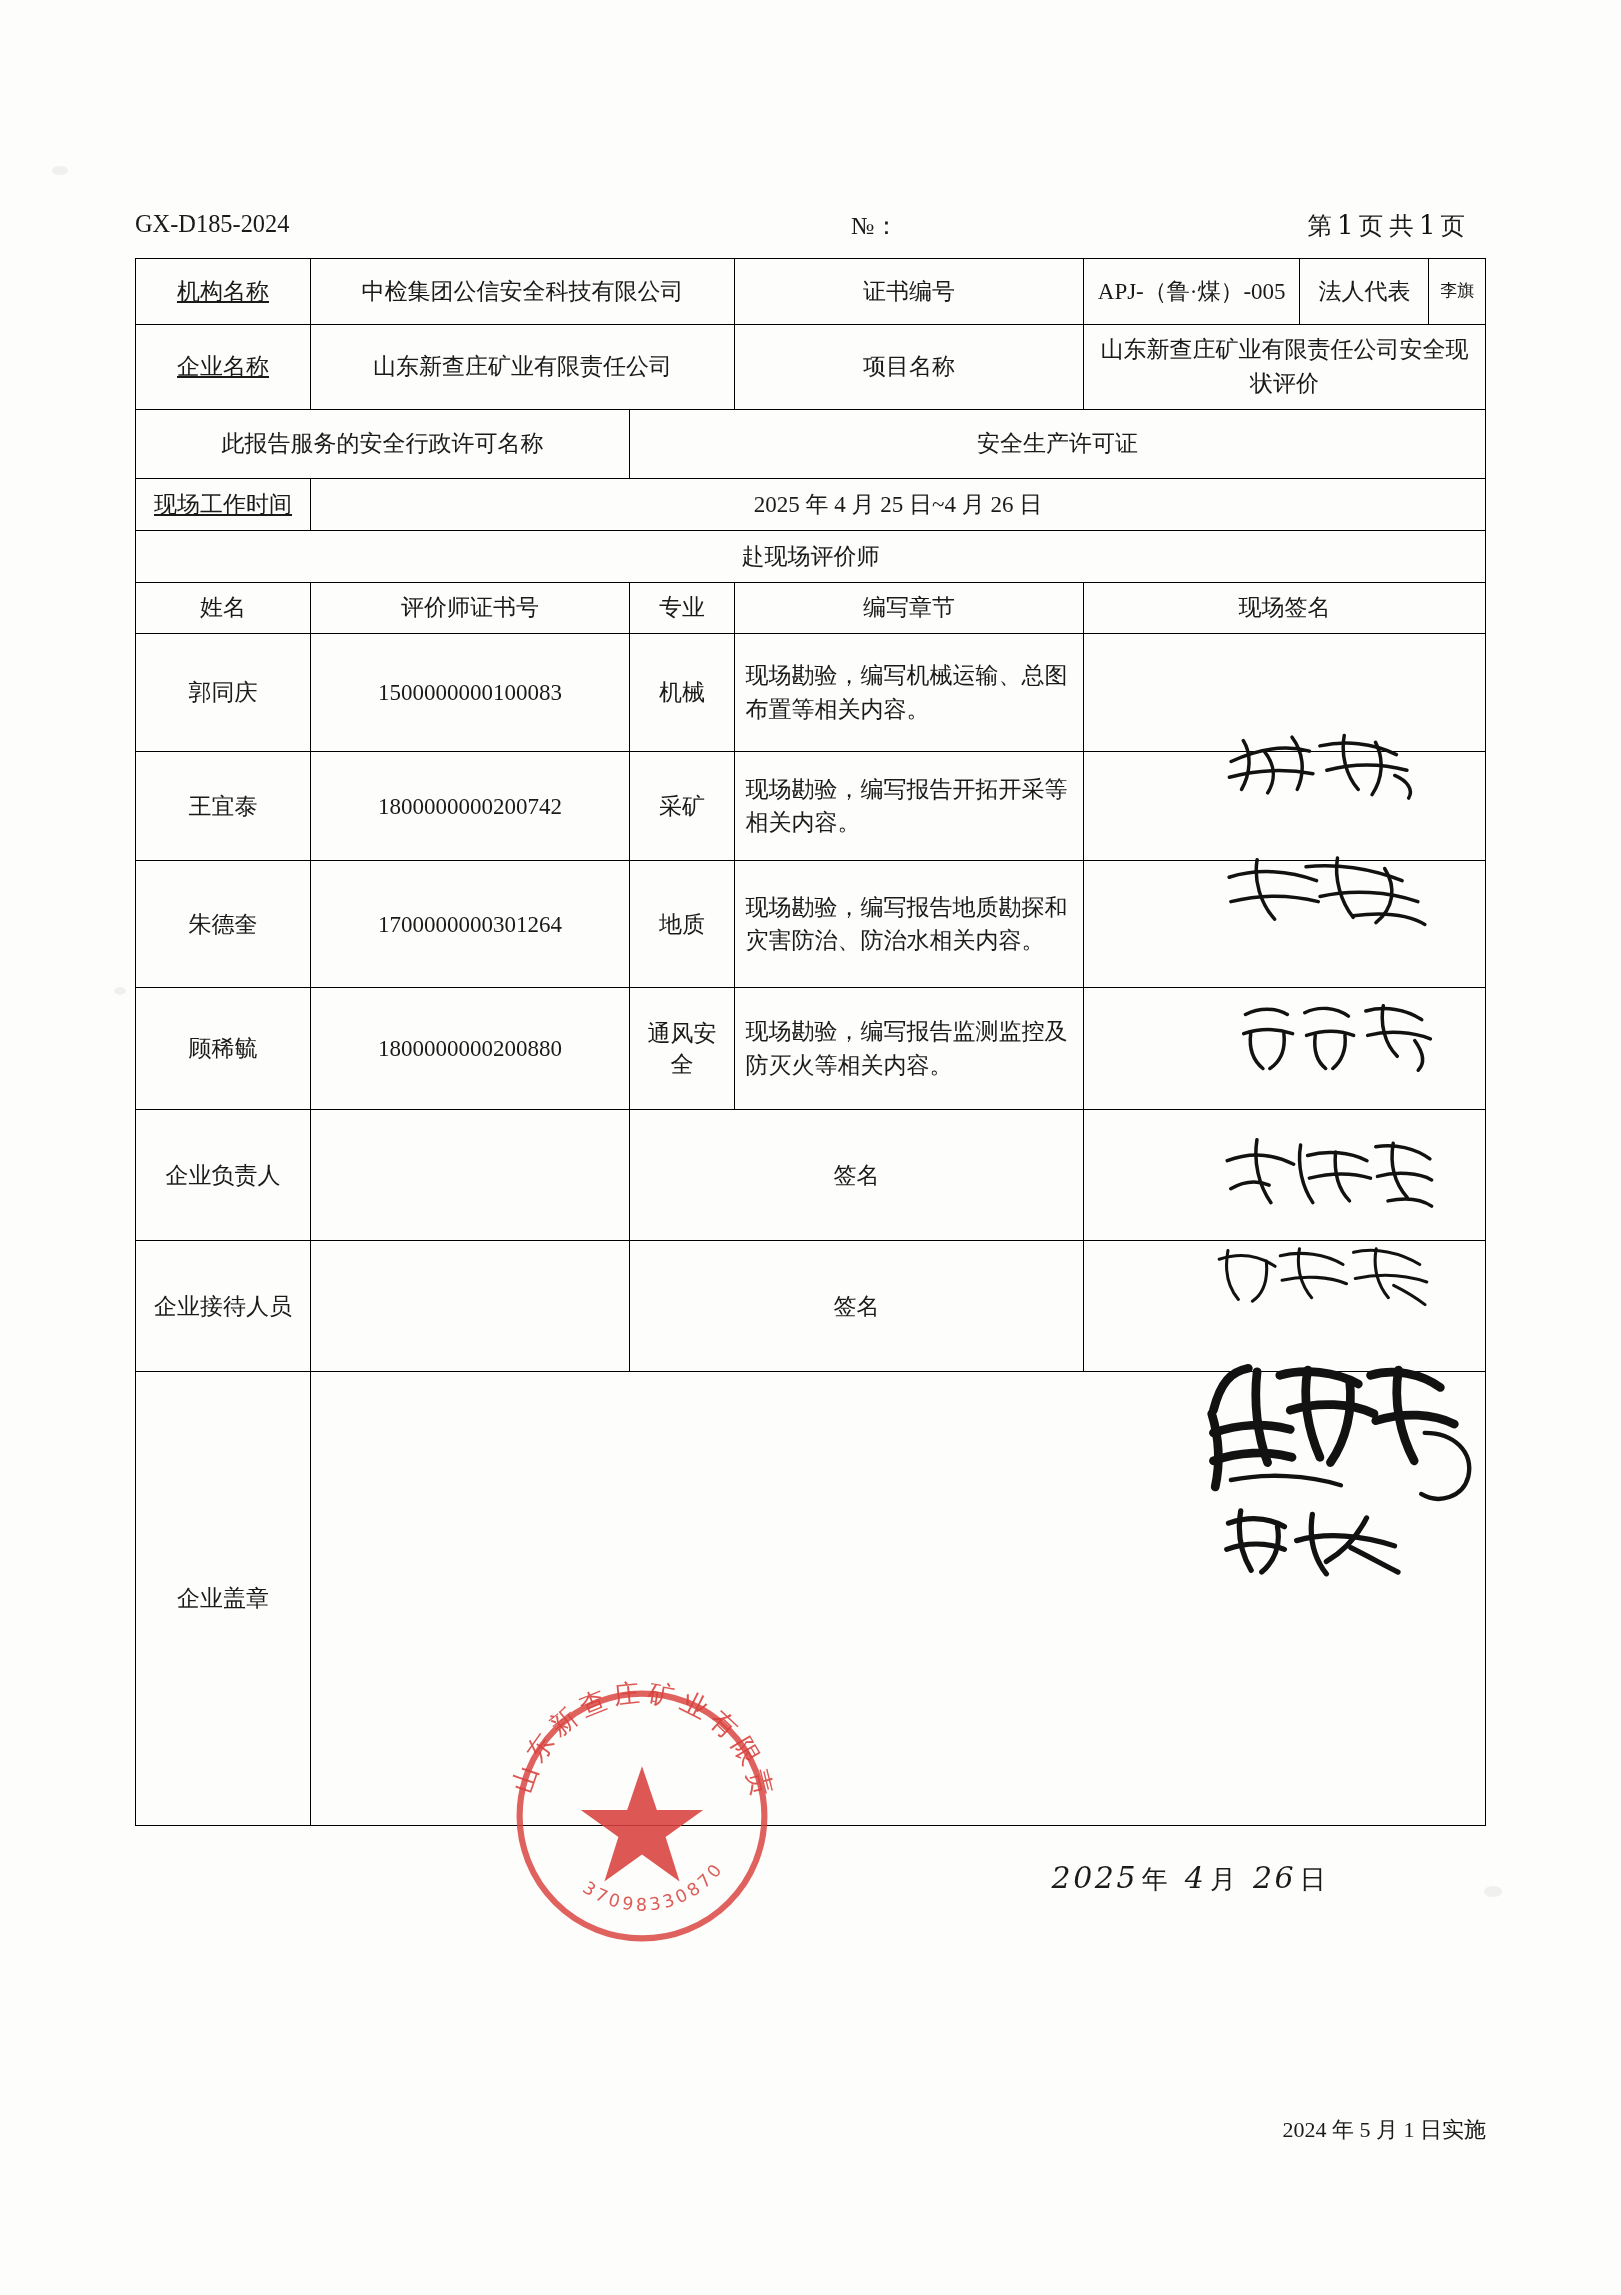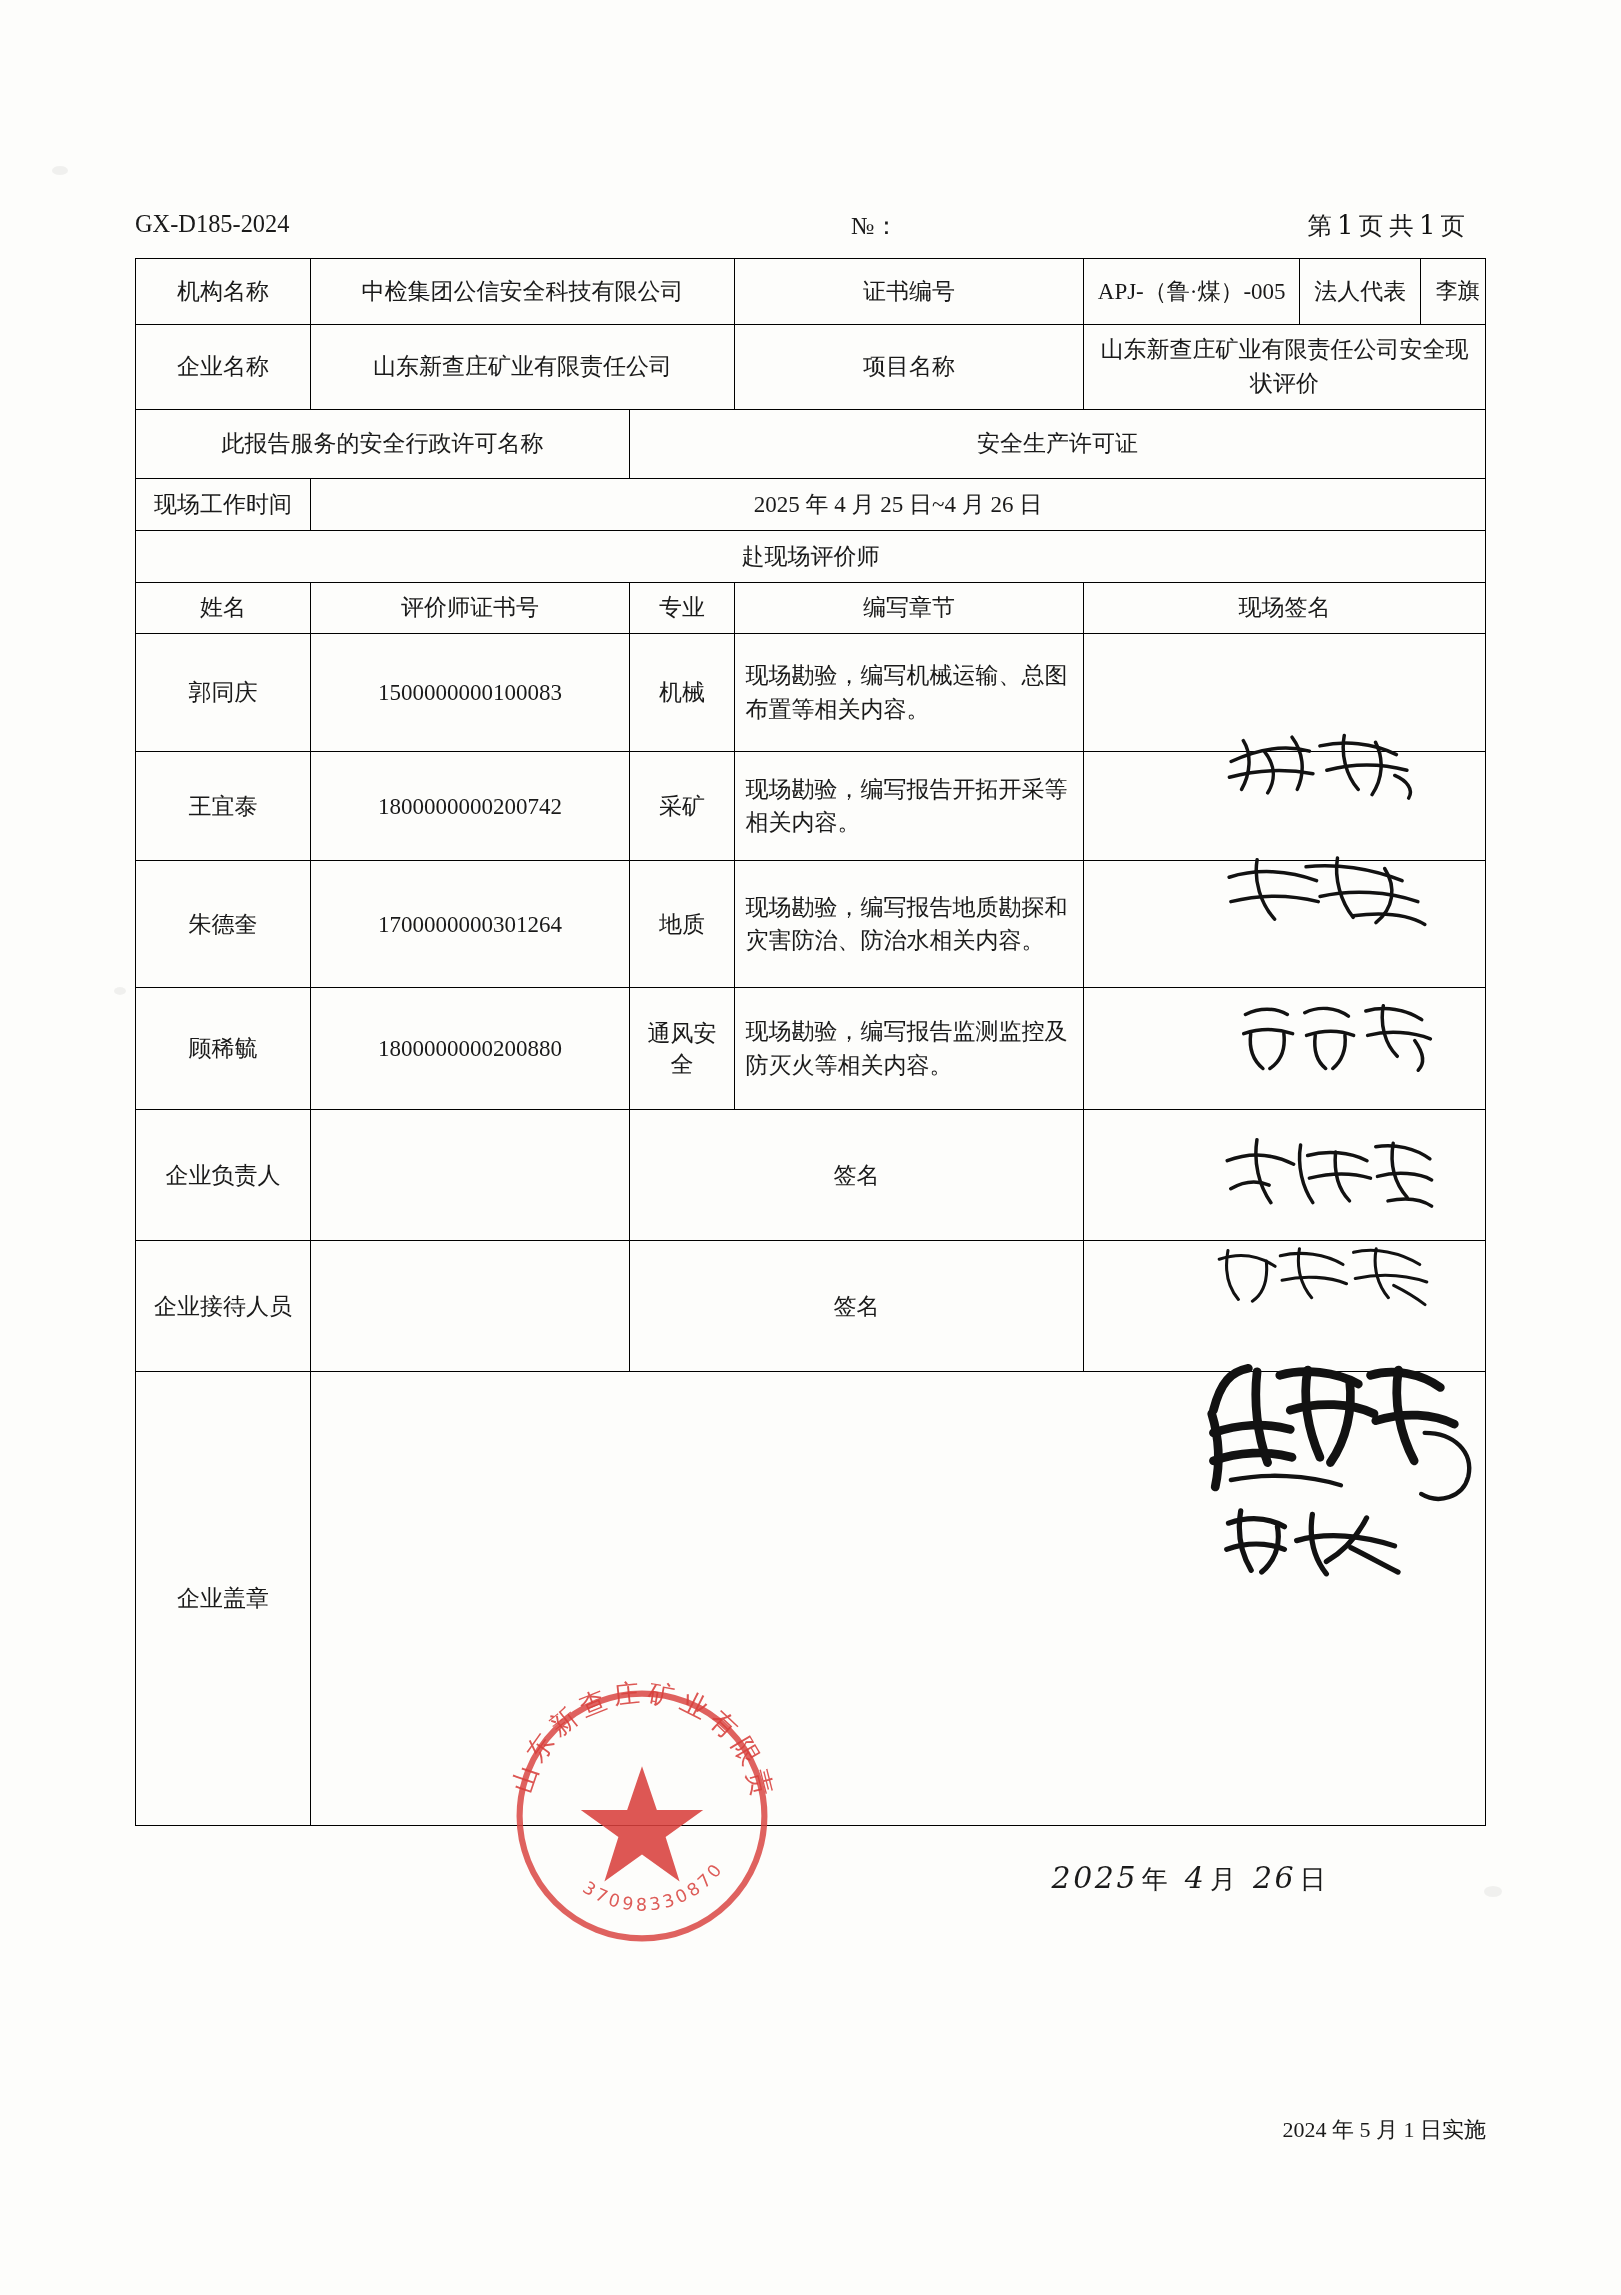--- a/index.html
+++ b/index.html
@@ -72,21 +72,21 @@
   }
   table.main td {
     border: 1.4px solid #000;
     font-size: 23px;
     padding: 8.7px 10.5px;
     vertical-align: middle;
     line-height: 1.45;
   }
   .c { text-align: center; }
   .l { text-align: left; }
-  .nowrap { white-space: nowrap; }
+  .nowrap { white-space: nowrap; text-decoration: underline; }
   .footer-note {
     position: absolute;
     right: 135px;
     bottom: 150px;
     font-size: 22px;
   }
   
   .sig {
     position: absolute;
     pointer-events: none;
@@ -156,21 +156,21 @@
       <tr>
         <td class="c nowrap">机构名称</td>
         <td class="c" colspan="2">中检集团公信安全科技有限公司</td>
         <td class="c" style="width:105px">证书编号</td>
         <td class="c" style="padding:0;">
           <table style="border-collapse:collapse; width:100%; border:none;">
             <tbody>
                 <tr>
               <td style="border:none; border-right:1.4px solid #000; text-align:center; font-size:23px; padding:15.7px 5.2px; width:205px;">APJ-（鲁·煤）-005</td>
               <td style="border:none; border-right:1.4px solid #000; text-align:center; font-size:23px; padding:15.7px 5.2px; white-space:nowrap;">法人代表</td>
-              <td style="border:none; text-align:right; font-size:22px; padding:15.7px 5.2px; white-space:nowrap;">李旗</td>
+              <td style="border:none; text-align:center; font-size:17px; padding:15.7px 5.2px; white-space:nowrap;">李旗</td>
             </tr>
           </tbody>
             </table>
         </td>
       </tr>
 
       <tr>
         <td class="c nowrap">企业名称</td>
         <td class="c" colspan="2">山东新查庄矿业有限责任公司</td>
         <td class="c">项目名称</td>

